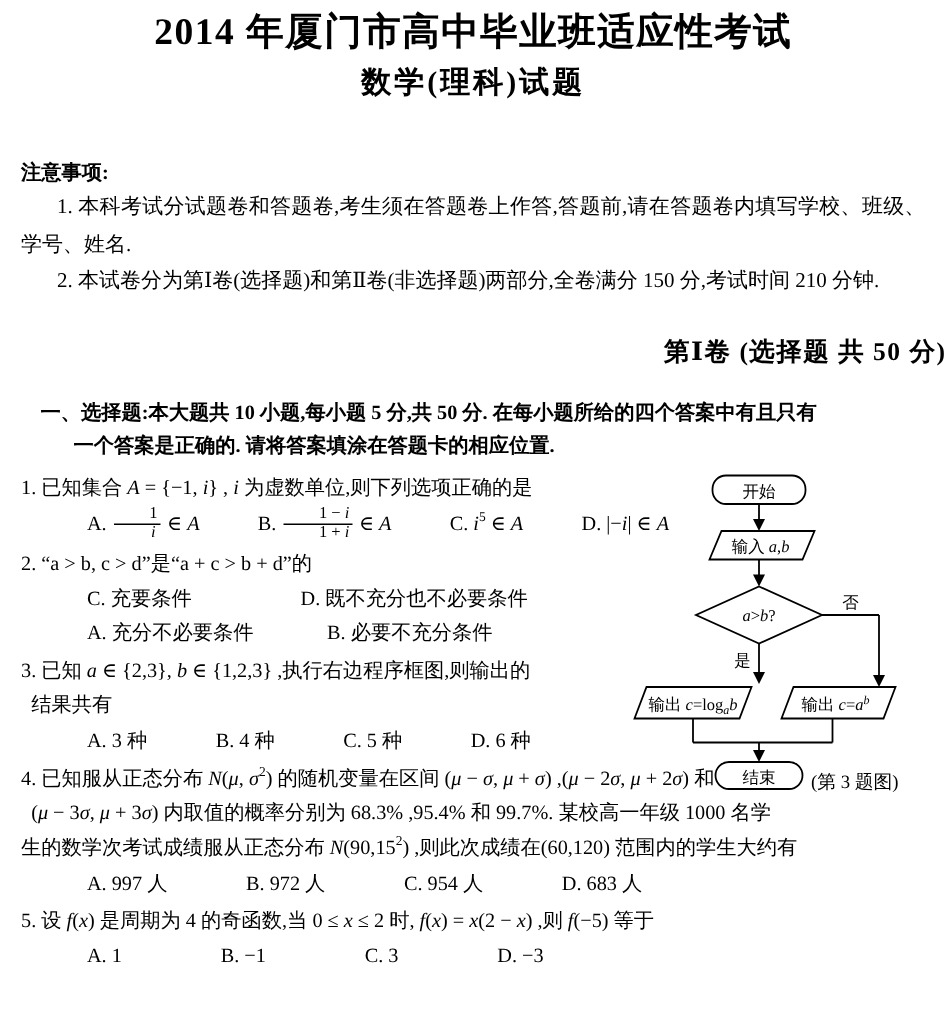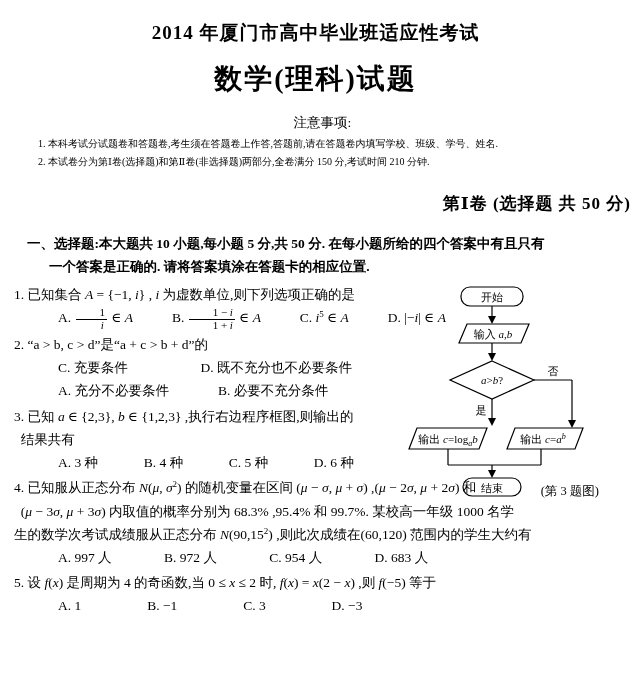--- a/index.html
+++ b/index.html
@@ -17,41 +17,40 @@
   }
   .page {
     width: 631px;
     height: 677px;
     position: relative;
     padding: 0;
     box-sizing: border-box;
   }
   .title-main {
     text-align: center;
-    font-size: 19px;
+    font-size: 25px;
     font-weight: bold;
     letter-spacing: 1px;
-    margin-top: 20px;
+    margin-top: 4px;
   }
   .title-sub {
     text-align: center;
-    font-size: 28px;
+    font-size: 20px;
     font-weight: bold;
     letter-spacing: 2px;
-    margin-top: 14px;
+    margin-top: 4px;
   }
   .notice-head {
     font-size: 13.5px;
-    font-weight: normal;
-    margin-top: 16px;
+    font-weight: bold;
+    margin-top: 38px;
     margin-left: 14px;
-    text-align: center;
   }
   .notice-body {
-    font-size: 10px;
+    font-size: 14px;
     line-height: 1.75;
     margin-left: 14px;
     margin-right: 14px;
     margin-top: 3px;
     text-align: justify;
   }
   .notice-body p {
     margin: 0;
   }
   .indent2 {
@@ -106,21 +105,21 @@
     font-size: 11px;
     line-height: 1.05;
     margin: 0 1px;
   }
   .frac .num { display: block; padding: 0 2px; }
   .frac .den { display: block; border-top: 1px solid #000; padding: 0 2px; }
   sup { font-size: 9px; vertical-align: super; }
   
   .flow {
     position: absolute;
-    right: 20px;
+    right: 6px;
     top: 0;
     width: 210px;
     height: 215px;
   }
   .flow svg { display: block; }
   .flow-cap {
     position: absolute;
     right: 18px;
     top: 198px;
     font-size: 12.5px;

